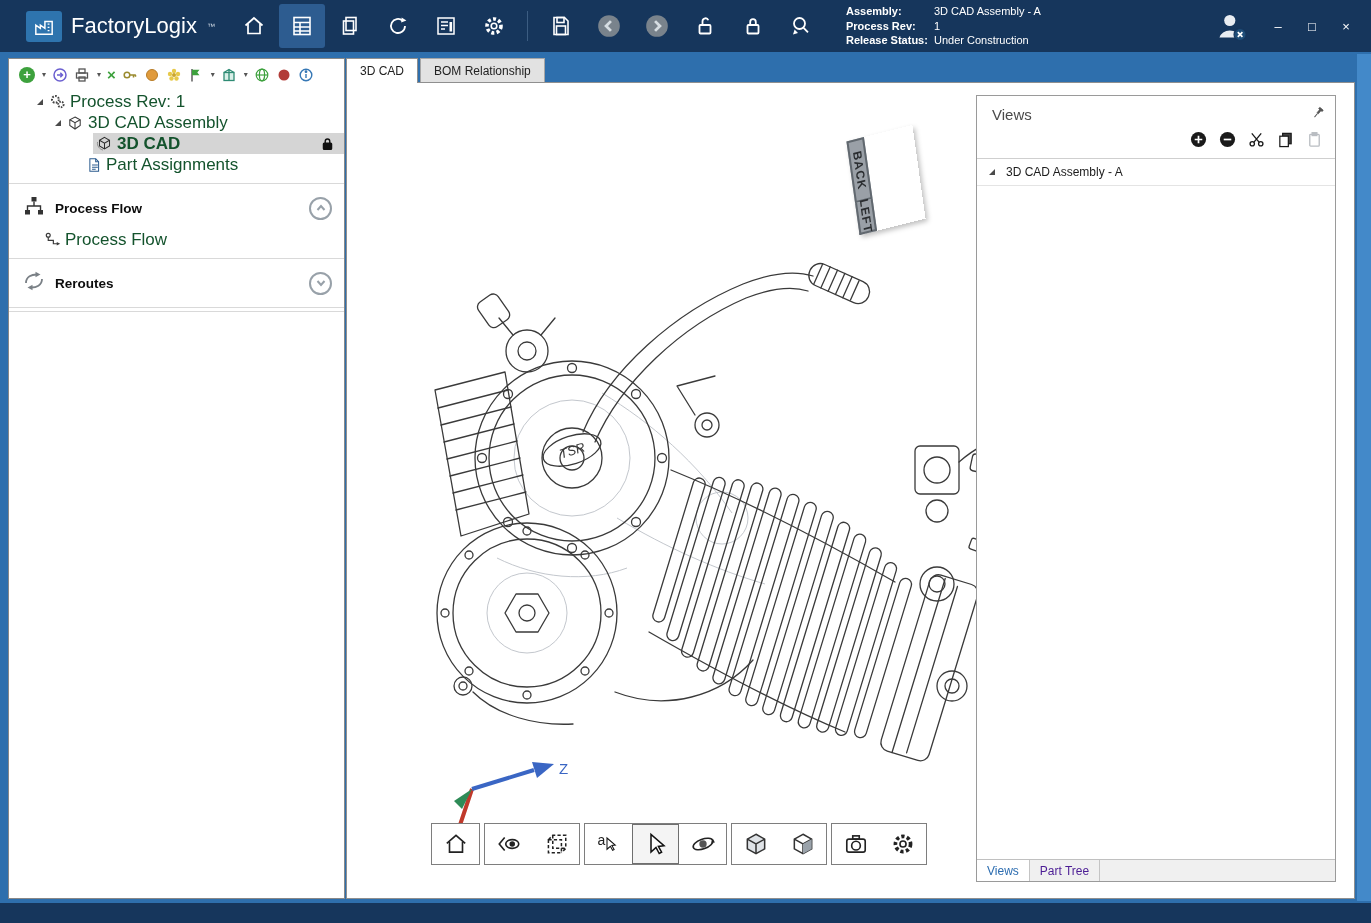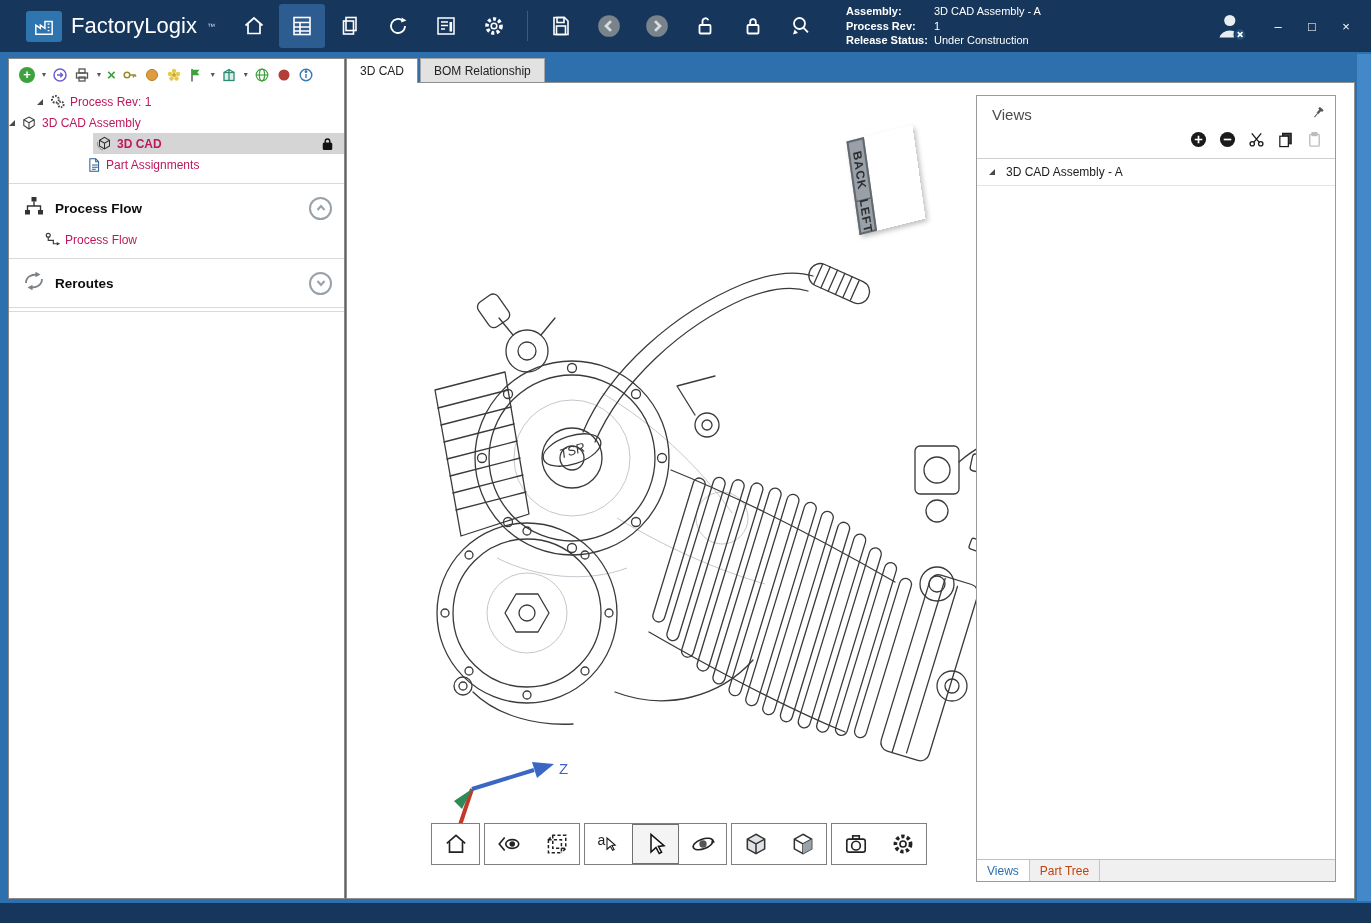--- a/index.html
+++ b/index.html
@@ -33,21 +33,21 @@
   .left-panel { position:absolute; left:8px; top:6px; width:337px; bottom:4px; background:#fff; border:1px solid #888; }
   .lp-header { display:flex; align-items:center; justify-content:space-between; padding:9px 10px 3px 13px; font-size:13px; color:#333; }
   .lp-toolbar { display:flex; align-items:center; gap:6px; padding:7px 8px 8px 10px; }
   .mi { display:inline-flex; align-items:center; justify-content:center; cursor:pointer; }
   .mi-add { width:16px; height:16px; border-radius:50%; background:#3da13d; color:#fff; font-size:13px; font-weight:bold; line-height:15px; }
   .caret { font-size:8px; color:#555; margin-left:1px; cursor:pointer; }
   .section-row { display:flex; align-items:center; padding:7px 12px 7px 13px; }
   .section-label { font-weight:bold; font-size:13.5px; color:#0d0d0d; margin-left:9px; }
   .circle-btn { margin-left:auto; width:23px; height:23px; border:2px solid #98a1a9; border-radius:50%; background:#fff; display:flex; align-items:center; justify-content:center; cursor:pointer; padding:0; }
   .sep { height:1px; background:#d9d9d9; margin:3px 0; }
-  .tree { font-size:12px; color:#be185d; }
+  .tree { font-size:17px; color:#14532d; }
   .tnode { display:flex; align-items:center; height:21px; cursor:pointer; }
   .expander { width:0; height:0; border-left:6px solid transparent; border-bottom:6px solid #4a4a4a; margin-right:5px; flex:0 0 auto; cursor:pointer; }
   .exp-space { width:11px; flex:0 0 auto; }
   .nicon { display:inline-flex; width:18px; justify-content:center; margin-right:4px; flex:0 0 auto; }
   .nlabel { white-space:nowrap; }
   .nlabel.bold { font-weight:bold; }
   .selwrap { flex:1; display:flex; align-items:center; background:#d5d5d5; height:100%; padding-left:2px; }
   .lockicon { margin-left:auto; margin-right:10px; display:inline-flex; }
 
   
@@ -77,21 +77,21 @@
   
   .views-panel { position:absolute; top:12px; right:18px; width:360px; bottom:16px; background:#fff; border:1px solid #9a9a9a; display:flex; flex-direction:column; }
   .vp-header { display:flex; align-items:flex-start; justify-content:space-between; padding:10px 10px 0 15px; font-size:15px; color:#4a4a4a; }
   .vp-toolbar { display:flex; justify-content:flex-end; align-items:center; gap:12px; padding:8px 12px 10px; }
   .vp-toolbar .mi { cursor:pointer; }
   .vp-tree { flex:1; border-top:1px solid #cfcfcf; font-size:12px; color:#1c1c1c; }
   .vp-row-root { display:flex; align-items:center; height:27px; padding-left:12px; border-bottom:1px solid #e4e4e4; cursor:pointer; }
   .vp-row-item { display:flex; align-items:center; height:27px; background:#d8d8d8; padding-left:36px; cursor:pointer; }
   .vp-row-item .pencil { margin-left:auto; margin-right:12px; display:inline-flex; }
   .vp-tabs { height:22px; display:flex; background:#f0f0f0; border-top:1px solid #c0c0c0; }
-  .vp-tab { padding:4px 10px 0; font-size:12px; color:#c2410c; border-right:1px solid #c4c4c4; cursor:pointer; }
+  .vp-tab { padding:4px 10px 0; font-size:12px; color:#4c1d95; border-right:1px solid #c4c4c4; cursor:pointer; }
   .vp-tab.active { background:#fff; color:#2b6cb0; }
 </style>
 </head>
 <body>
 
 <div class="window">
 
   <header class="titlebar">
     <div class="logo">
       <span class="logo-badge">
@@ -297,21 +297,21 @@
         <div class="tnode" style="padding-left:28px;">
           <span class="expander"></span>
           <span class="nicon">
               <svg width="17" height="17" viewBox="0 0 20 20" fill="none" stroke="#444">
                 <circle cx="7.5" cy="7.5" r="4" stroke-width="2.4" stroke-dasharray="2 1.6"></circle>
                 <circle cx="14" cy="13.5" r="3.2" stroke-width="2.2" stroke-dasharray="1.8 1.4"></circle>
               </svg>
             </span>
           <span class="nlabel">Process Rev: 1</span>
         </div>
-        <div class="tnode" style="">
+        <div class="tnode" style="padding-left:46px;">
           <span class="expander"></span>
           <span class="nicon">
               <svg width="16" height="16" viewBox="0 0 20 20" fill="none" stroke="#3a3a3a" stroke-width="1.3">
                 <path d="M10 2.5 16.5 6v7L10 17.5 3.5 13V6z"></path>
                 <path d="M3.5 6 10 9.5 16.5 6M10 9.5V17.5"></path>
               </svg>
             </span>
           <span class="nlabel">3D CAD Assembly</span>
         </div>
         <div class="tnode" style="padding-left:84px;">

